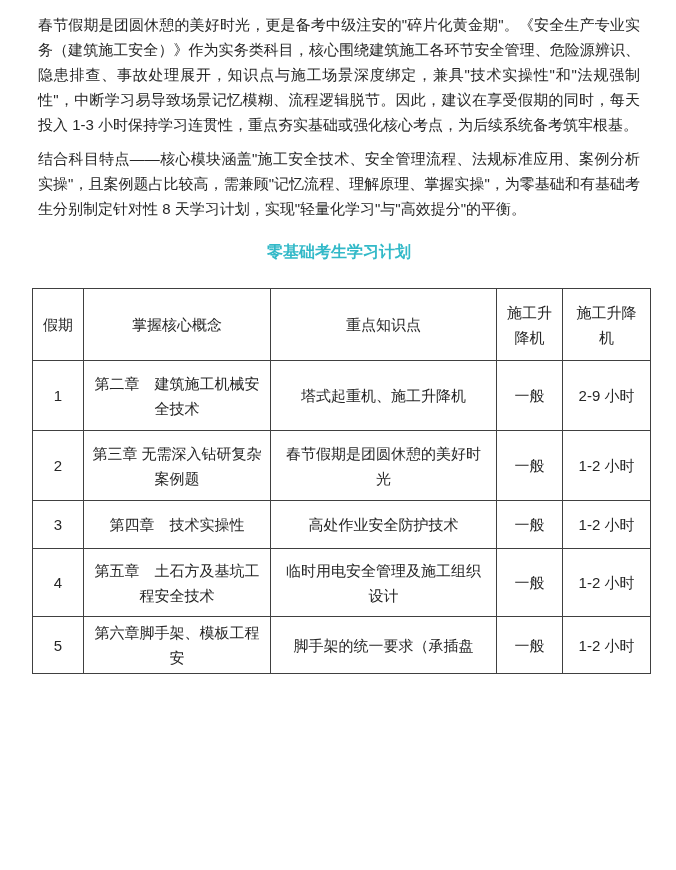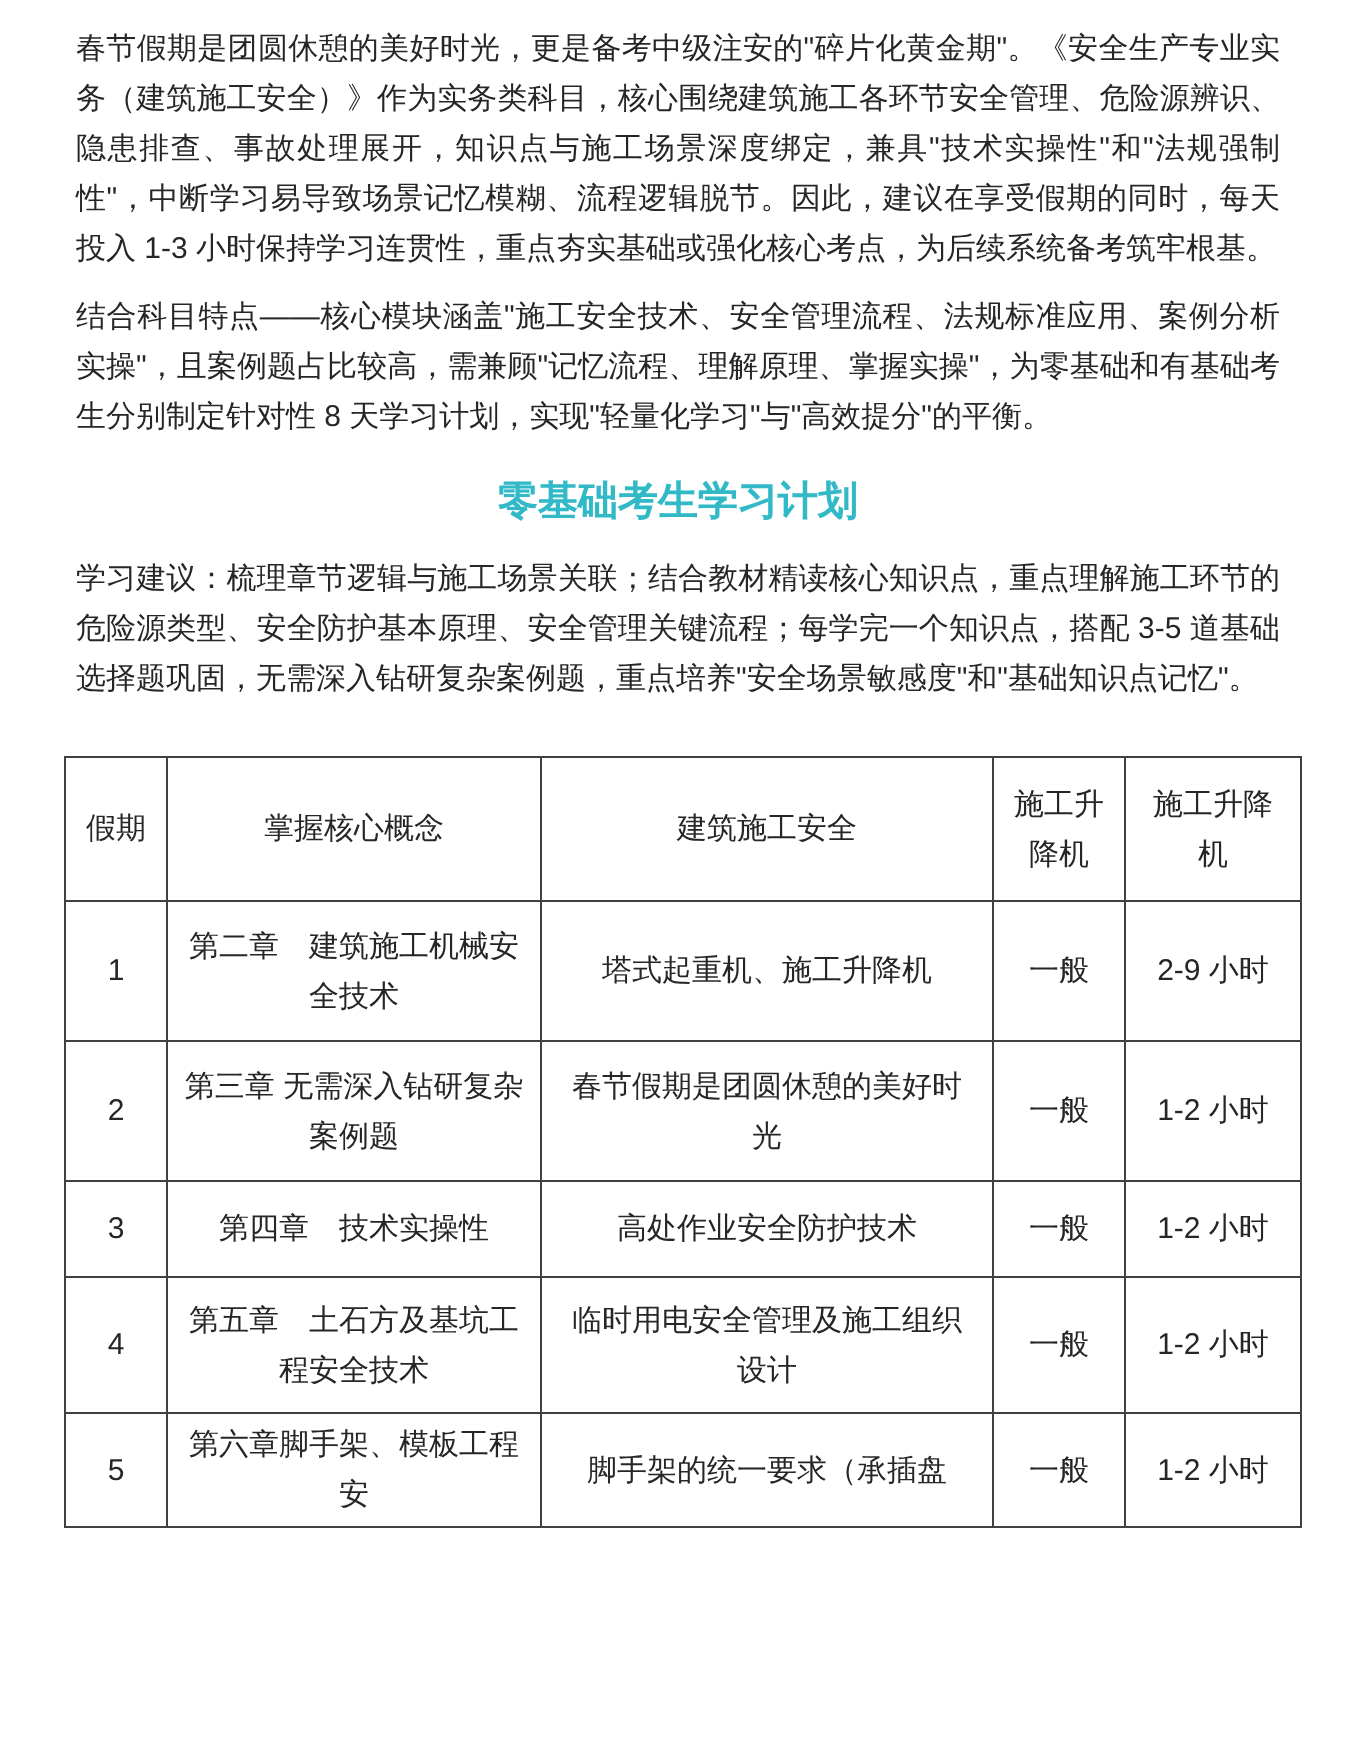--- a/index.html
+++ b/index.html
@@ -23,21 +23,21 @@
     font-size: 15px;
     line-height: 25px;
     text-align: justify;
     color: #262626;
   }
   .para b, .para strong {
     font-weight: bold;
   }
   .section-title {
     margin: 20px 0 15px 0;
-    font-size: 20px;
+    font-size: 16px;
     line-height: 21px;
     font-weight: bold;
     text-align: center;
     
   }
   table.plan {
     border-collapse: collapse;
     table-layout: fixed;
     width: 618px;
     margin: 26px 0 0 -6px;
@@ -67,35 +67,34 @@
 
 <div class="page">
 
   <p class="para">春节假期是团圆休憩的美好时光，更是备考中级注安的"碎片化黄金期"。《安全生产专业实务（建筑施工安全）》作为实务类科目，核心围绕建筑施工各环节安全管理、危险源辨识、隐患排查、事故处理展开，知识点与施工场景深度绑定，兼具"技术实操性"和"法规强制性"，中断学习易导致场景记忆模糊、流程逻辑脱节。因此，建议在享受假期的同时，每天投入 1-3 小时保持学习连贯性，重点夯实基础或强化核心考点，为后续系统备考筑牢根基。</p>
 
   <p class="para">结合科目特点——核心模块涵盖"施工安全技术、安全管理流程、法规标准应用、案例分析实操"，且案例题占比较高，需兼顾"记忆流程、理解原理、掌握实操"，为零基础和有基础考生分别制定针对性 8 天学习计划，实现"轻量化学习"与"高效提分"的平衡。</p>
 
   <h2 class="section-title" style="color: rgb(50, 185, 200);">零基础考生学习计划</h2>
 
 
-  <p class="para">学习建议：梳理章节逻辑与施工场景关联；结合教材精读核心知识点，重点理解施工环节的危险源类型、安全防护基本原理、安全管理关键流程；每学完一个知识点，搭配 3-5 道基础选择题巩固，无需深入钻研复杂案例题，重点培养"安全场景敏感度"和"基础知识点记忆"。</p>
 
   <table class="plan">
     <colgroup>
       <col style="width:51px">
       <col style="width:187px">
       <col style="width:226px">
       <col style="width:66px">
       <col style="width:88px">
     </colgroup>
     <thead>
       <tr id="plan-thead-row">
           <th>假期</th>
           <th>掌握核心概念</th>
-          <th>建筑施工安全</th>
+          <th>重点知识点</th>
           <th>施工升降机</th>
           <th>施工升降机</th>
         </tr>
     </thead>
     <tbody id="plan-tbody">
         <tr>
           <td>1</td>
           <td>第二章　建筑施工机械安全技术</td>
           <td>塔式起重机、施工升降机</td>
           <td>一般</td>

